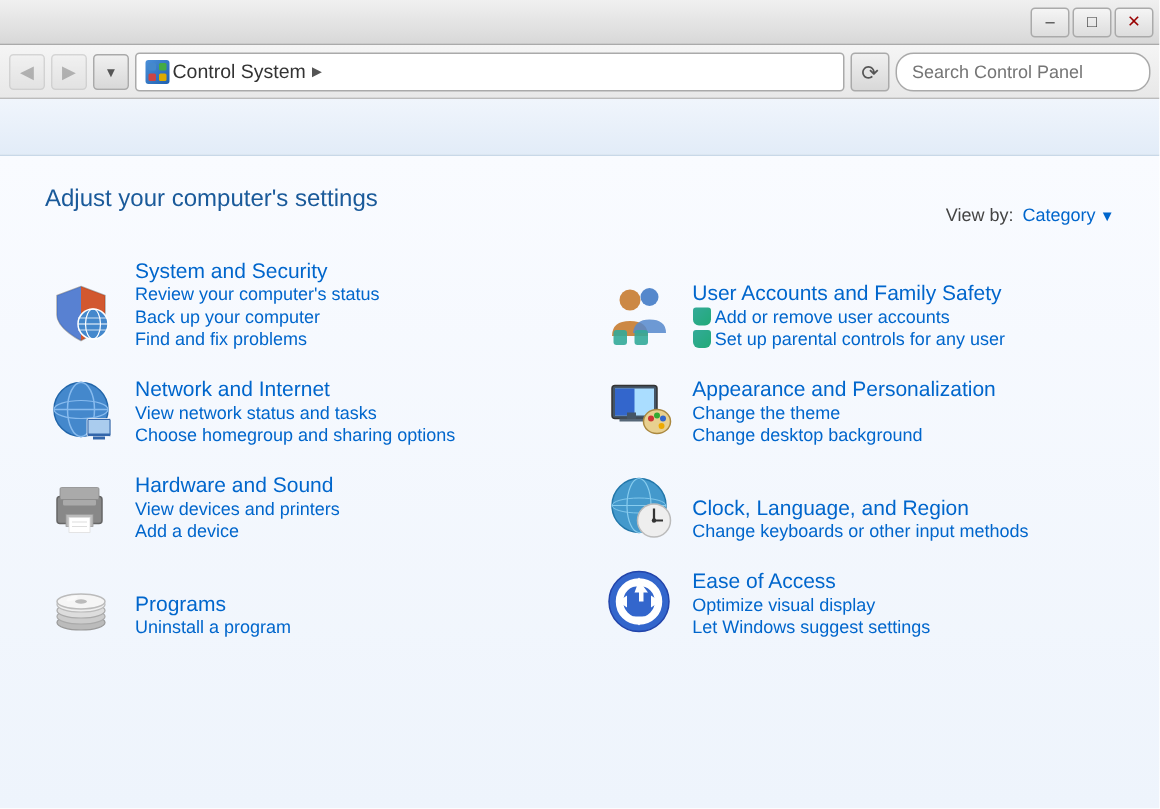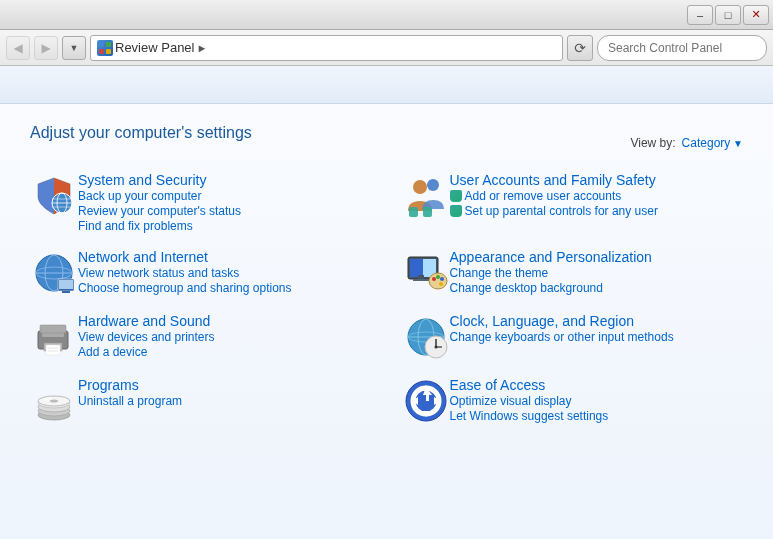--- a/index.html
+++ b/index.html
@@ -169,21 +169,22 @@
     
     .categories-grid {
       display: grid;
       grid-template-columns: 1fr 1fr;
       gap: 16px 30px;
       margin-top: 10px;
     }
 
     .category-item {
       display: flex;
-      align-items: flex-start;
+      align-items: flex-end;
+      gap: 12px;
     }
 
     .cat-icon {
       width: 48px;
       height: 48px;
       flex-shrink: 0;
       display: flex;
       align-items: center;
       justify-content: center;
       font-size: 30px;
@@ -240,21 +241,21 @@
   <div class="nav-btn" style="font-size:9px;">▼</div>
   <div class="breadcrumb-bar">
     <div class="breadcrumb-icon">
       <svg width="14" height="14" viewBox="0 0 14 14">
         <rect x="1" y="1" width="5" height="5" fill="#4488cc" rx="1"></rect>
         <rect x="8" y="1" width="5" height="5" fill="#44aa44" rx="1"></rect>
         <rect x="1" y="8" width="5" height="5" fill="#cc4444" rx="1"></rect>
         <rect x="8" y="8" width="5" height="5" fill="#ddaa00" rx="1"></rect>
       </svg>
     </div>
-    <span class="breadcrumb-text">Review Panel</span>
+    <span class="breadcrumb-text">Control System</span>
     <span class="breadcrumb-arrow">►</span>
   </div>
   <div class="refresh-btn">⟳</div>
   <input class="search-bar" type="text" placeholder="Search Control Panel" style="">
 </div>
 
 <div class="toolbar"></div>
 
 <div class="main-content">
   <div class="viewby-row">
@@ -277,22 +278,22 @@
 
           <circle cx="29" cy="28" r="10" fill="#4488cc" stroke="#fff" stroke-width="1"></circle>
           <ellipse cx="29" cy="28" rx="5" ry="10" fill="none" stroke="#fff" stroke-width="0.8"></ellipse>
           <line x1="19" y1="28" x2="39" y2="28" stroke="#fff" stroke-width="0.8"></line>
           <line x1="19" y1="24" x2="39" y2="24" stroke="#fff" stroke-width="0.5"></line>
           <line x1="19" y1="32" x2="39" y2="32" stroke="#fff" stroke-width="0.5"></line>
         </svg>
       </div>
       <div class="cat-content">
         <span class="cat-title">System and Security</span>
+        <span class="cat-link">Review your computer's status</span>
         <span class="cat-link">Back up your computer</span>
-        <span class="cat-link">Review your computer's status</span>
         <span class="cat-link">Find and fix problems</span>
       </div>
     </div>
 
     <div class="category-item">
       <div class="cat-icon">
         <svg width="46" height="46" viewBox="0 0 46 46">
 
           <circle cx="17" cy="14" r="7" fill="#cc8844"></circle>
           <path d="M5 38 Q5 28 17 28 Q29 28 29 38" fill="#cc8844"></path>

